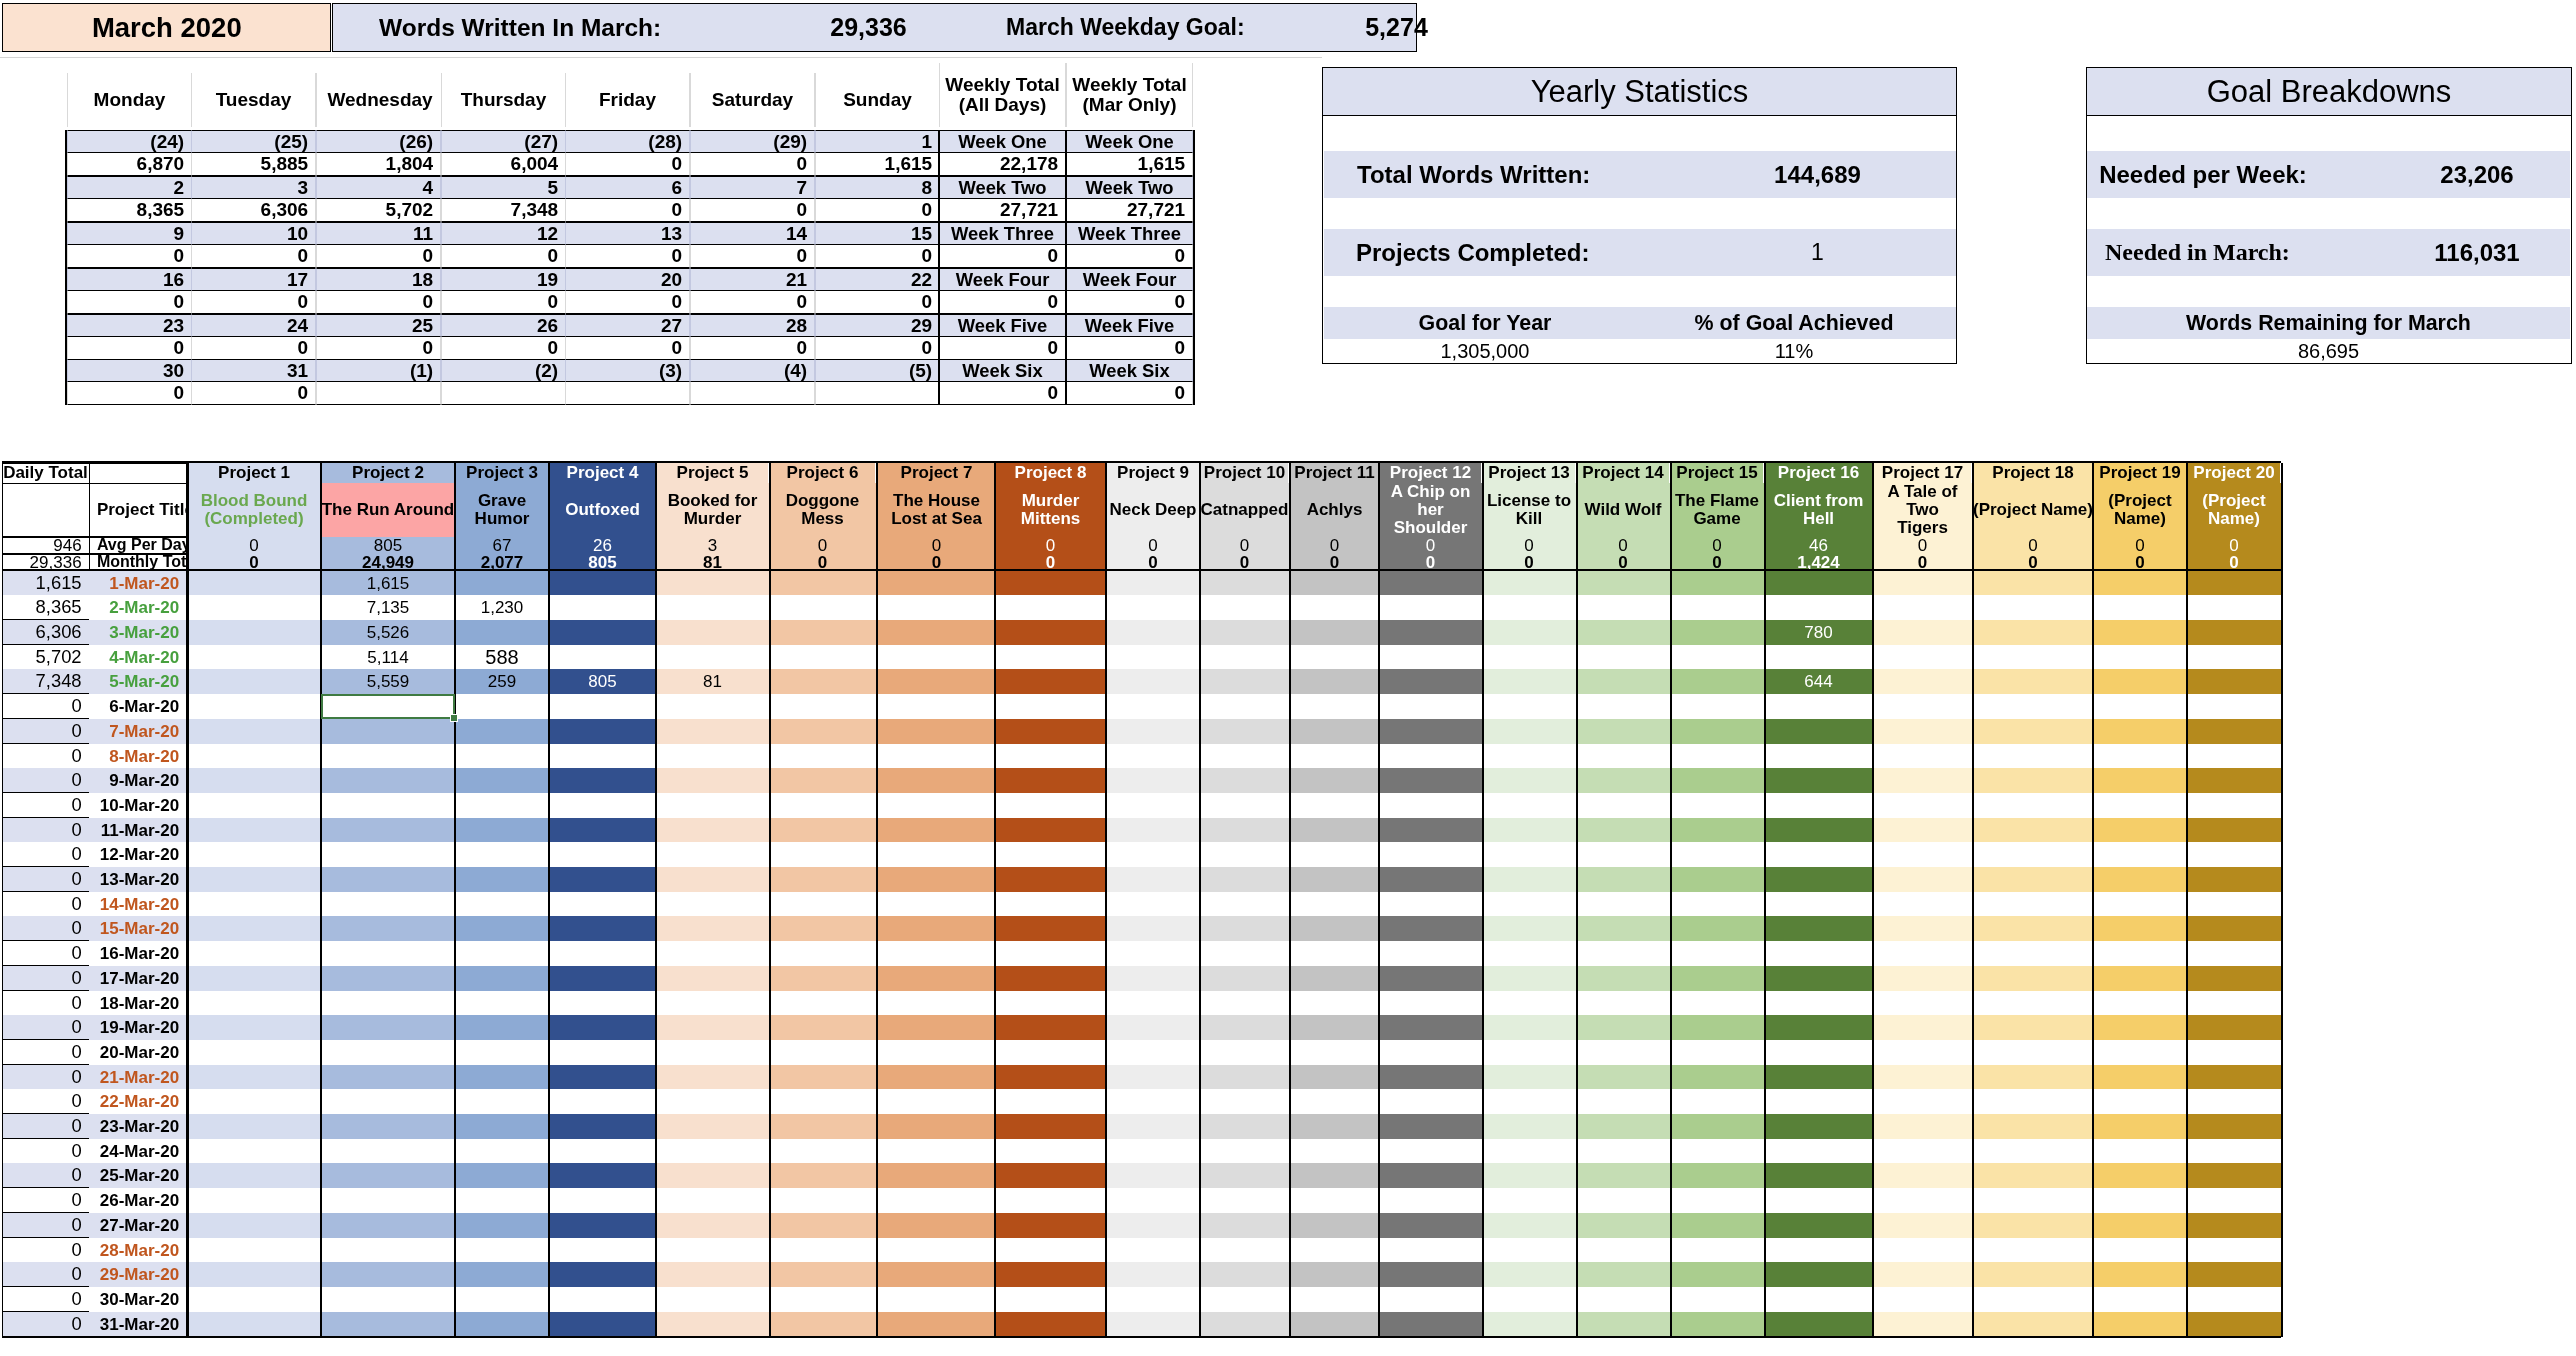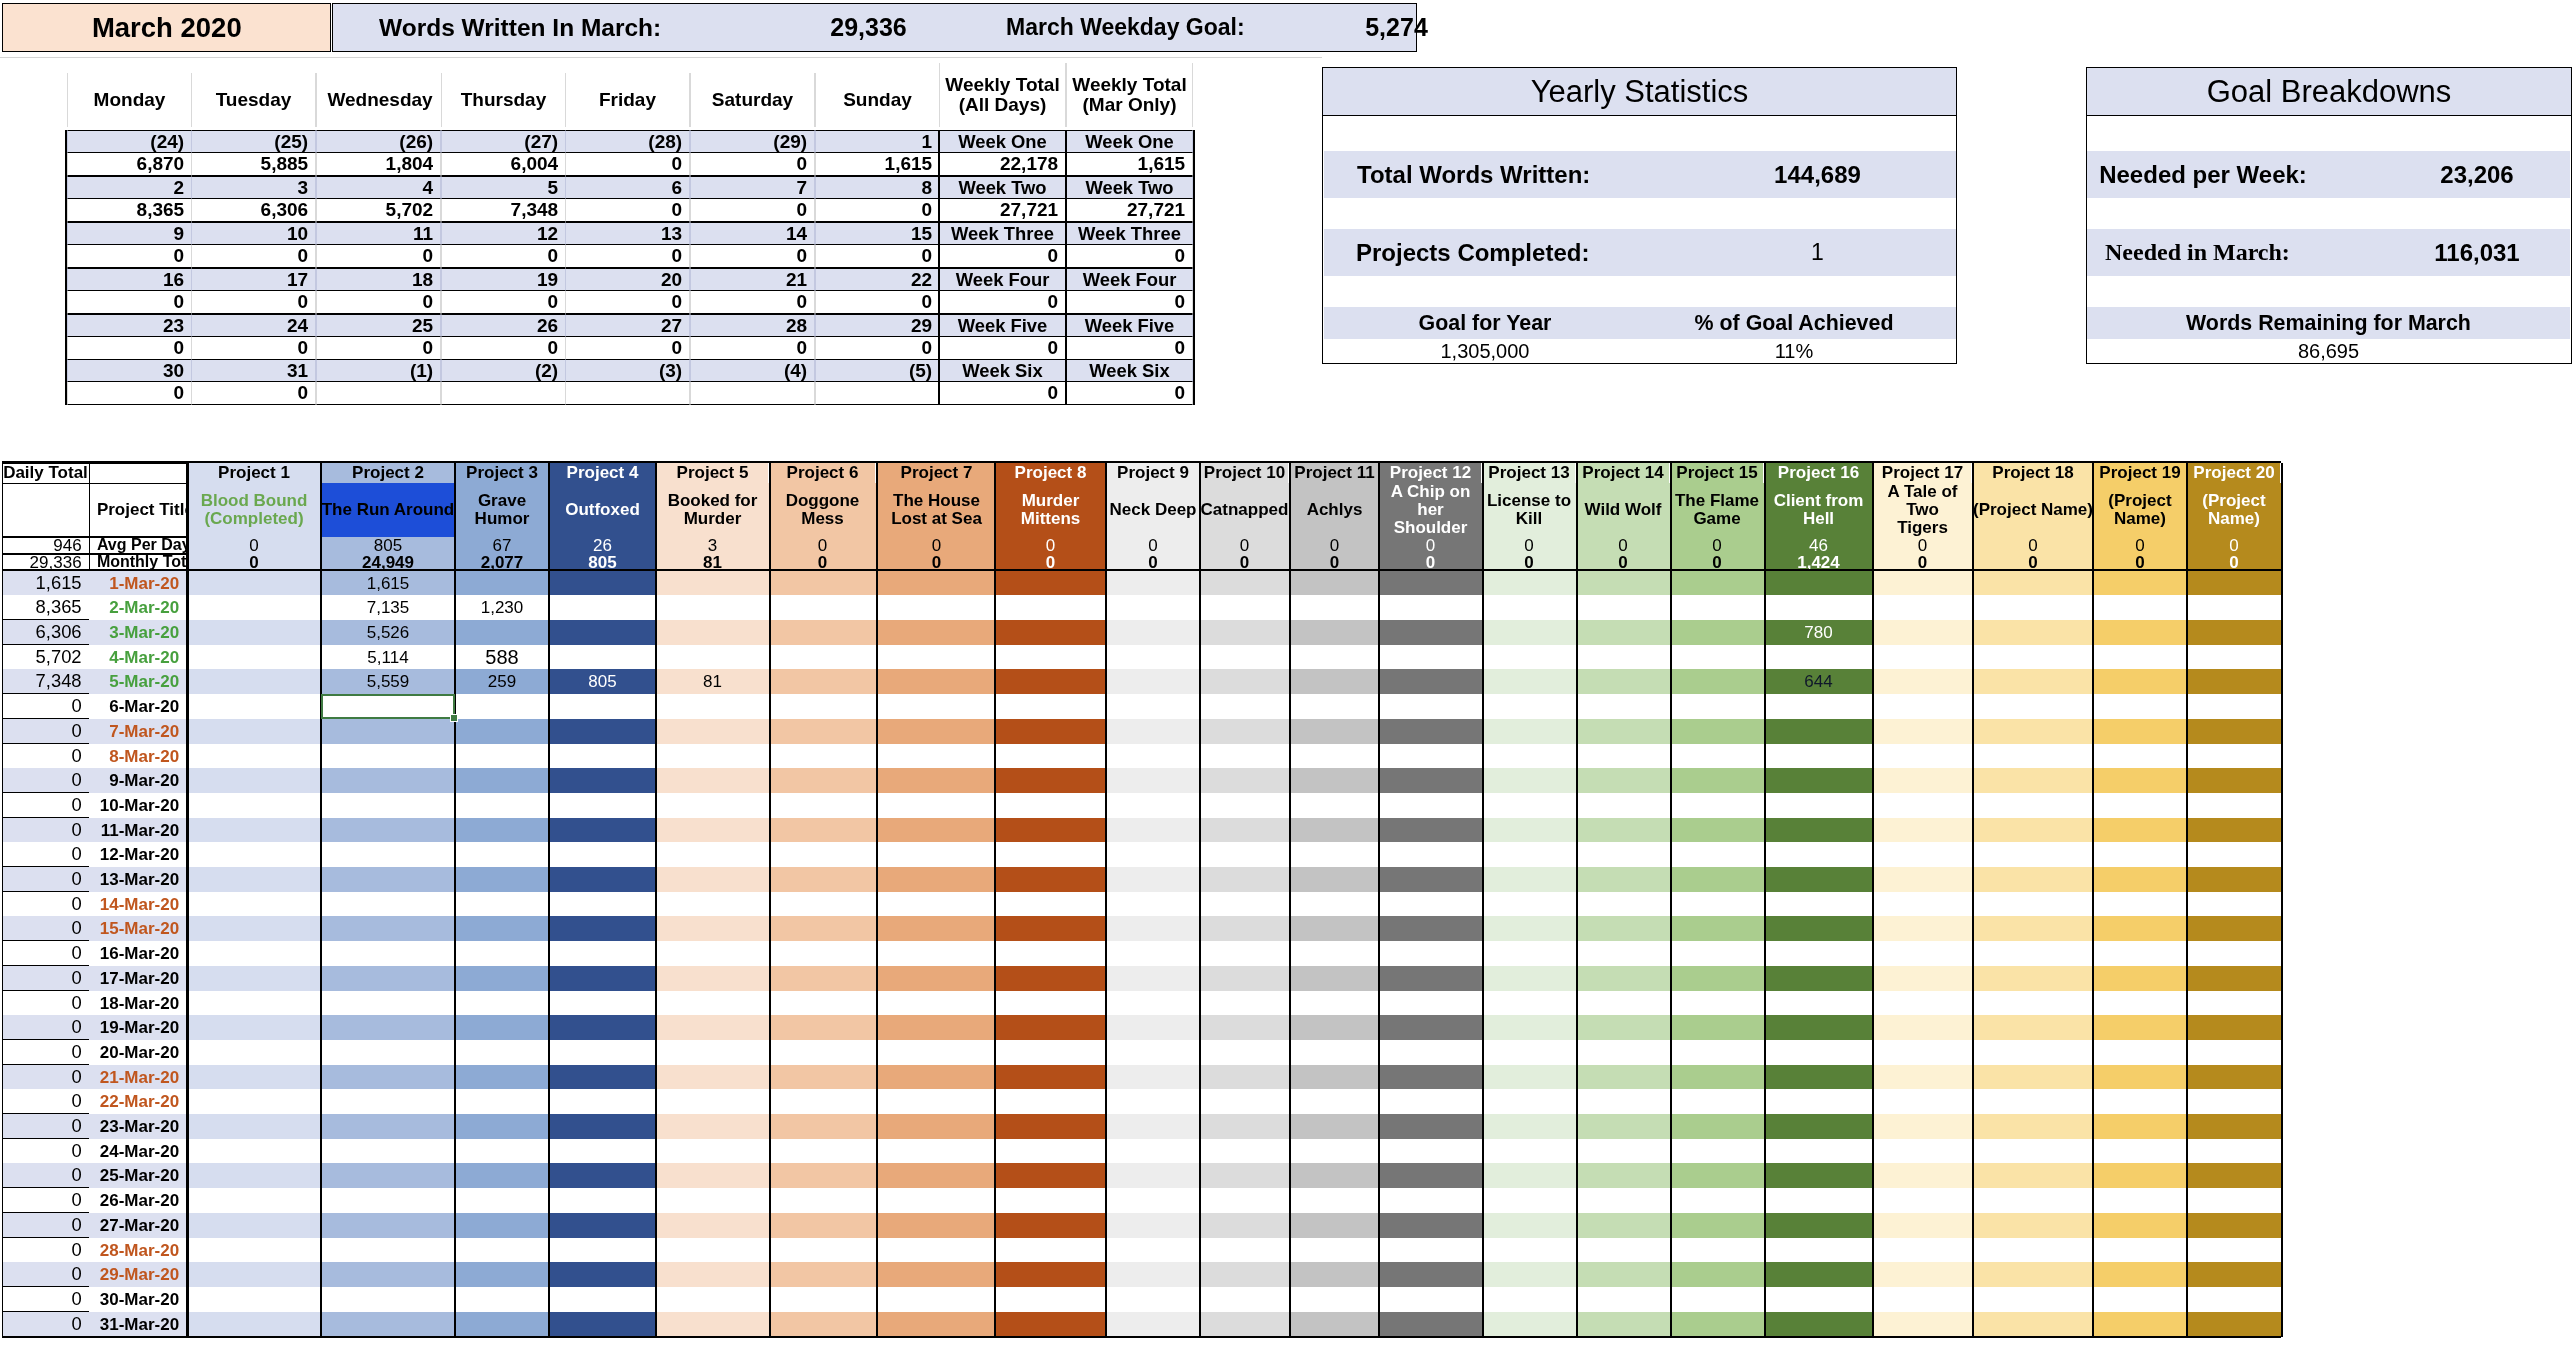--- a/index.html
+++ b/index.html
@@ -320,21 +320,21 @@
       <div class="cell r" style="left:1.5px; top:554px; width:88px; height:17px; font-size:17px; background:#fff; border:1.5px solid #000;">29,336</div>
       <div class="cell" style="left:1.5px; top:483px; width:88px; height:54px; background:#fff; border:1.5px solid #000;"></div>
       <div class="cell proj-hdr" style="left:187px; top:463px; width:134px; height:20.7px; background:#d6ddef; color:#000000;">Project 1</div>
       <div class="cell wrap" style="left:187px; top:483px; width:134px; height:54px; background:#d6ddef; color:#6aa84f;">
         <div class="proj-title">Blood Bound</div>
         <div class="proj-title">(Completed)</div>
       </div>
       <div class="cell proj-num" style="left:187px; top:537px; width:134px; height:17px; background:#d6ddef; color:#000000;">0</div>
       <div class="cell proj-tot" style="left:187px; top:554px; width:134px; height:17px; background:#d6ddef; color:#000000;">0</div>
       <div class="cell proj-hdr" style="left:321px; top:463px; width:134px; height:20.7px; background:#a7bbdd; color:#000000;">Project 2</div>
-      <div class="cell wrap" style="left:321px; top:483px; width:134px; height:54px; background:#1d4ed8; color:#000000;">
+      <div class="cell wrap" style="left:321px; top:483px; width:134px; height:54px; background:#fca5a5; color:#000000;">
         <div class="proj-title">The Run Around</div>
       </div>
       <div class="cell proj-num" style="left:321px; top:537px; width:134px; height:17px; background:#a7bbdd; color:#000000;">805</div>
       <div class="cell proj-tot" style="left:321px; top:554px; width:134px; height:17px; background:#a7bbdd; color:#000000;">24,949</div>
       <div class="cell proj-hdr" style="left:455px; top:463px; width:94px; height:20.7px; background:#8daad4; color:#000000;">Project 3</div>
       <div class="cell wrap" style="left:455px; top:483px; width:94px; height:54px; background:#8daad4; color:#000000;">
         <div class="proj-title">Grave</div>
         <div class="proj-title">Humor</div>
       </div>
       <div class="cell proj-num" style="left:455px; top:537px; width:94px; height:17px; background:#8daad4; color:#000000;">67</div>
@@ -547,21 +547,21 @@
       <div class="cell" style="left:769px; top:669px; width:107px; height:25px; background:#f2c6a4; color:#000000; font-size:17px;"></div>
       <div class="cell" style="left:877px; top:669px; width:119px; height:25px; background:#e8a97a; color:#000000; font-size:17px;"></div>
       <div class="cell" style="left:995px; top:669px; width:111px; height:25px; background:#b44f18; color:#ffffff; font-size:17px;"></div>
       <div class="cell" style="left:1106px; top:669px; width:94px; height:25px; background:#ededed; color:#000000; font-size:17px;"></div>
       <div class="cell" style="left:1200px; top:669px; width:89px; height:25px; background:#dcdcdc; color:#000000; font-size:17px;"></div>
       <div class="cell" style="left:1290px; top:669px; width:89px; height:25px; background:#c3c3c3; color:#000000; font-size:17px;"></div>
       <div class="cell" style="left:1379px; top:669px; width:103px; height:25px; background:#767676; color:#ffffff; font-size:17px;"></div>
       <div class="cell" style="left:1482px; top:669px; width:94px; height:25px; background:#e2eedc; color:#000000; font-size:17px;"></div>
       <div class="cell" style="left:1576px; top:669px; width:94px; height:25px; background:#c5ddb4; color:#000000; font-size:17px;"></div>
       <div class="cell" style="left:1670px; top:669px; width:94px; height:25px; background:#aacd8e; color:#000000; font-size:17px;"></div>
-      <div class="cell" style="left:1764px; top:669px; width:109px; height:25px; background:#588138; color:#0f172a; font-size:17px;">644</div>
+      <div class="cell" style="left:1764px; top:669px; width:109px; height:25px; background:#588138; color:#ffffff; font-size:17px;">644</div>
       <div class="cell" style="left:1873px; top:669px; width:99px; height:25px; background:#fdf2d4; color:#000000; font-size:17px;"></div>
       <div class="cell" style="left:1973px; top:669px; width:120px; height:25px; background:#fae3a7; color:#000000; font-size:17px;"></div>
       <div class="cell" style="left:2093px; top:669px; width:94px; height:25px; background:#f5ce69; color:#000000; font-size:17px;"></div>
       <div class="cell" style="left:2187px; top:669px; width:94px; height:25px; background:#b58a1d; color:#ffffff; font-size:17px;"></div>
       <div class="cell r totcell" style="left:1.5px; top:694px; width:88px; height:25px; background:#ffffff; border-left:1.5px solid #000; border-right:1.5px solid #000; border-bottom:0.8px solid #000;">0</div>
       <div class="cell r datecell" style="left:89px; top:694px; width:98px; height:25px; background:#ffffff; color:#000000; border-right:1.5px solid #000;">6-Mar-20</div>
       <div class="cell" style="left:187px; top:694px; width:134px; height:25px; background:#ffffff; color:#000000; font-size:17px;"></div>
       <div class="cell" style="left:321px; top:694px; width:134px; height:25px; background:#ffffff; color:#000000; font-size:17px;"></div>
       <div class="cell" style="left:455px; top:694px; width:94px; height:25px; background:#ffffff; color:#000000; font-size:17px;"></div>
       <div class="cell" style="left:549px; top:694px; width:107px; height:25px; background:#ffffff; color:#000000; font-size:17px;"></div>

